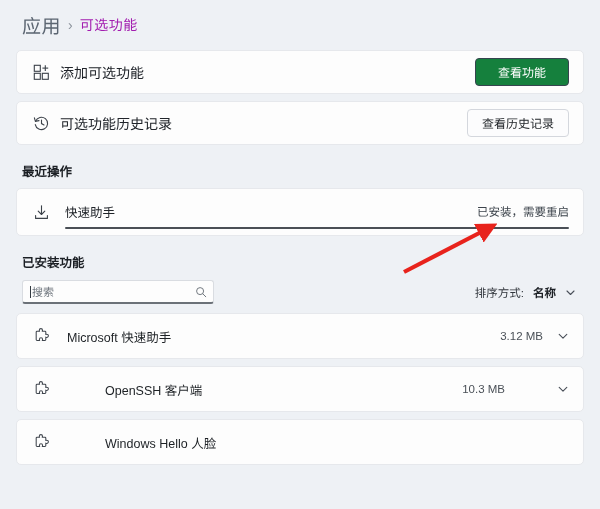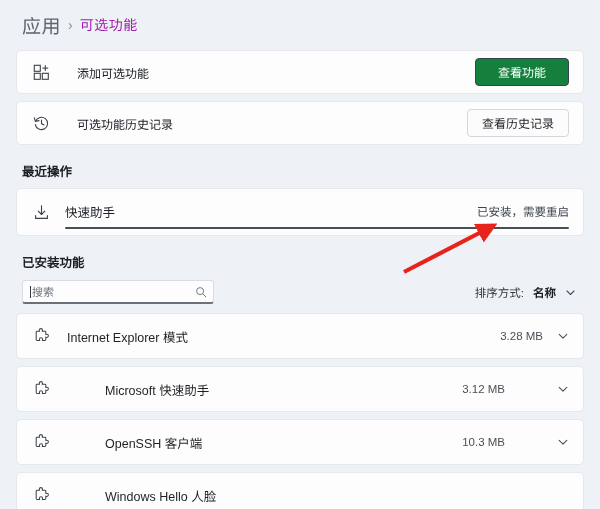--- a/index.html
+++ b/index.html
@@ -64,23 +64,23 @@
 
   .card-icon {
     width: 26px;
     min-width: 26px;
     display: flex;
     align-items: center;
     justify-content: flex-start;
     color: #3b4149;
   }
   .card-label {
-    font-size: 12px;
+    font-size: 14px;
     color: #20242a;
-    margin-left: 18px;
+    margin-left: 1px;
     white-space: nowrap;
   }
   .spacer { flex: 1 1 auto; }
 
   
   .btn {
     font-family: inherit;
     font-size: 12px;
     border-radius: 4px;
     padding: 0 14px;
@@ -307,35 +307,20 @@
       <span class="chev">
         <svg width="11" height="11" viewBox="0 0 11 11" fill="none" stroke="#4a5059" stroke-width="1.1" stroke-linecap="round" stroke-linejoin="round">
           <polyline points="2,4 5.5,7.5 9,4"></polyline>
         </svg>
       </span>
     </div>
   </div>
 
   <div class="feature-list">
 
-    <div class="card feature-row">
-      <span class="card-icon feature-icon">
-        <svg width="17" height="17" viewBox="0 0 17 17" fill="none" stroke="#40464e" stroke-width="1.05" stroke-linejoin="round">
-          <path d="M6.3 2.2a1.6 1.6 0 0 1 3.2 0 1.6 1.6 0 0 1-.35 1H12a.8.8 0 0 1 .8.8v2.5a1.6 1.6 0 0 1 1 -.3 1.6 1.6 0 0 1 0 3.2 1.6 1.6 0 0 1-1-.3v2.5a.8.8 0 0 1-.8.8H9.3a1.6 1.6 0 0 0 .3-1 1.6 1.6 0 0 0-3.2 0 1.6 1.6 0 0 0 .3 1H4a.8.8 0 0 1-.8-.8V4a.8.8 0 0 1 .8-.8h2.6a1.6 1.6 0 0 1-.3-1z"></path>
-        </svg>
-      </span>
-      <span class="feature-name">Internet Explorer 模式</span>
-      <span class="spacer"></span>
-      <span class="feature-size">3.28 MB</span>
-      <span class="chev">
-        <svg width="12" height="12" viewBox="0 0 12 12" fill="none" stroke="#4a5059" stroke-width="1.1" stroke-linecap="round" stroke-linejoin="round">
-          <polyline points="2.2,4.4 6,8.2 9.8,4.4"></polyline>
-        </svg>
-      </span>
-    </div>
 
     <div class="card feature-row">
       <span class="card-icon feature-icon">
         <svg width="17" height="17" viewBox="0 0 17 17" fill="none" stroke="#40464e" stroke-width="1.05" stroke-linejoin="round">
           <path d="M6.3 2.2a1.6 1.6 0 0 1 3.2 0 1.6 1.6 0 0 1-.35 1H12a.8.8 0 0 1 .8.8v2.5a1.6 1.6 0 0 1 1 -.3 1.6 1.6 0 0 1 0 3.2 1.6 1.6 0 0 1-1-.3v2.5a.8.8 0 0 1-.8.8H9.3a1.6 1.6 0 0 0 .3-1 1.6 1.6 0 0 0-3.2 0 1.6 1.6 0 0 0 .3 1H4a.8.8 0 0 1-.8-.8V4a.8.8 0 0 1 .8-.8h2.6a1.6 1.6 0 0 1-.3-1z"></path>
         </svg>
       </span>
       <span class="feature-name">Microsoft 快速助手</span>
       <span class="spacer"></span>
       <span class="feature-size">3.12 MB</span>

